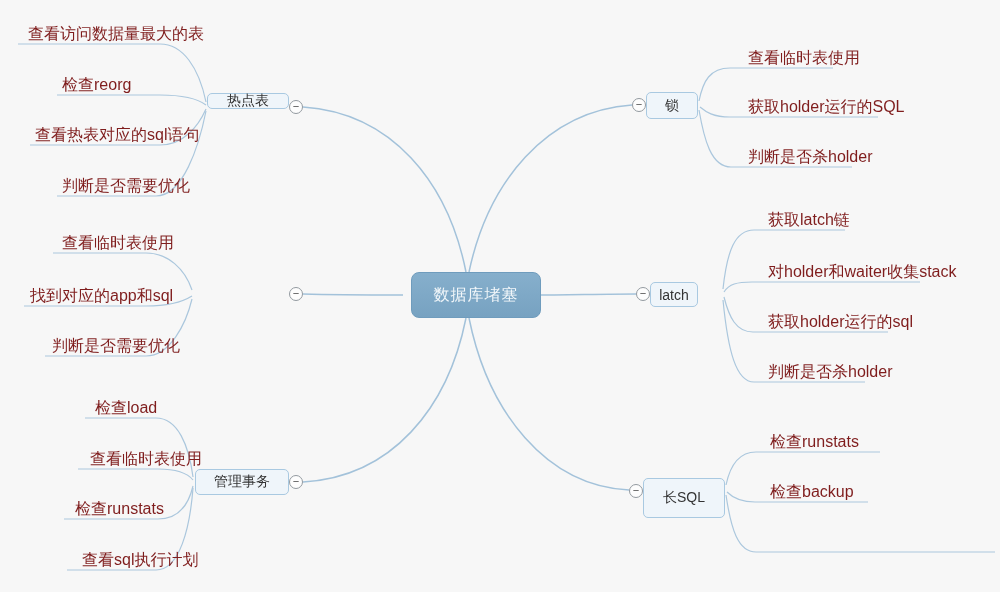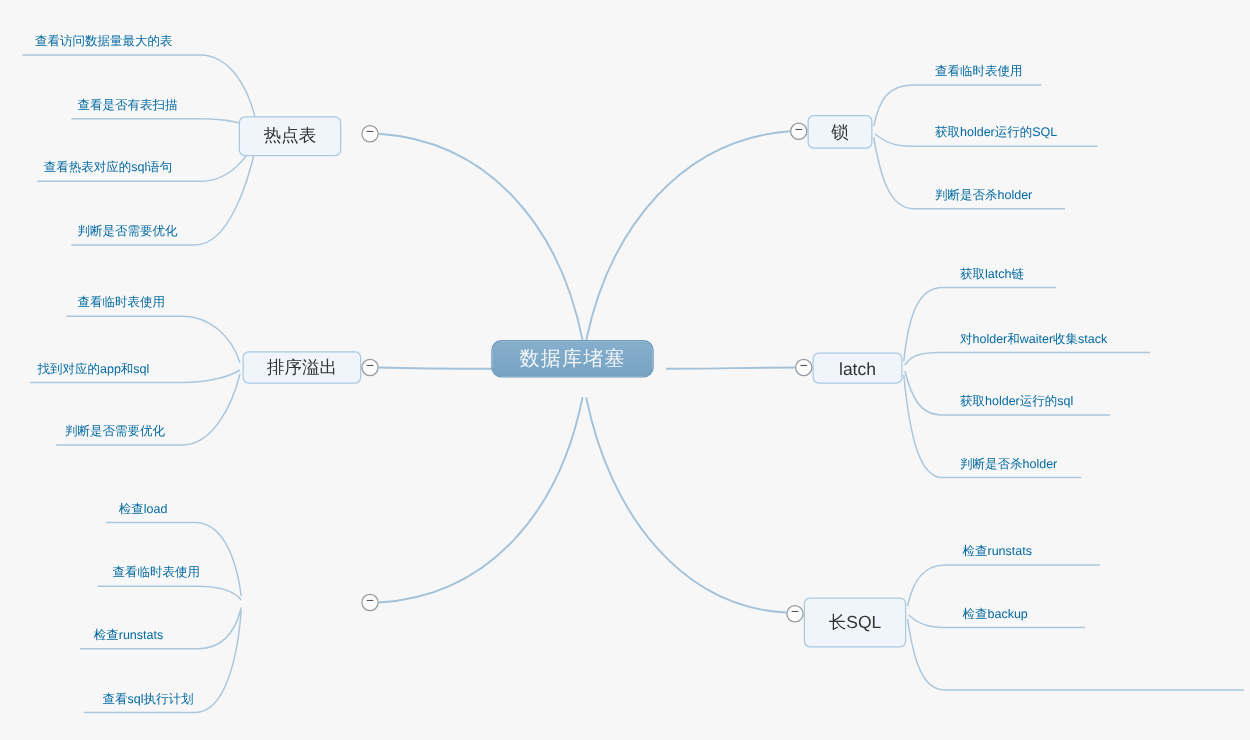--- a/index.html
+++ b/index.html
@@ -34,22 +34,22 @@
     background:#eff5fa;
     border:1px solid #a9c9e1;
     border-radius:5px;
     color:#333;
     font-size:14px;
     box-sizing:border-box;
     white-space:nowrap;
   }
   .leaf{
     position:absolute;
-    color:#0369a1;
-    font-size:10px;
+    color:#7f1d1d;
+    font-size:16px;
     line-height:14px;
     white-space:nowrap;
   }
   .collapse{
     position:absolute;
     width:14px;height:14px;
     border:1px solid #939aa0;
     border-radius:50%;
     background:#fdfdfd;
     box-sizing:border-box;
@@ -108,37 +108,37 @@
       <path class="leaf-line" d="M 723 300 C 728 351 736 382 754 382 H 865"></path>
     </g>
 
     <g>
       <path class="leaf-line" d="M 726 485 C 730 466 738 452 756 452 H 880"></path>
       <path class="leaf-line" d="M 727 492 C 732 497 740 502 755 502 H 868"></path>
       <path class="leaf-line" d="M 726 495 C 731 529 738 552 756 552 H 995"></path>
     </g>
   </svg>
 
-  <div class="root-topic" style="left:393px;top:272px;width:130px;height:30px">数据库堵塞</div>
+  <div class="root-topic" style="left:411px;top:272px;width:130px;height:46px">数据库堵塞</div>
 
-  <div class="topic" style="left:191px;top:93px;width:82px;height:32px">热点表</div>
-  <div class="topic" style="left:194px;top:281px;width:95px;height:26px">排序溢出</div>
+  <div class="topic" style="left:207px;top:93px;width:82px;height:16px">热点表</div>
+  <div class="topic" style="left:195px;top:469px;width:94px;height:26px">管理事务</div>
   <div class="topic" style="left:646px;top:92px;width:52px;height:27px">锁</div>
-  <div class="topic" style="left:650px;top:282px;width:72px;height:25px">latch</div>
+  <div class="topic" style="left:650px;top:282px;width:48px;height:25px">latch</div>
   <div class="topic" style="left:643px;top:478px;width:82px;height:40px">长SQL</div>
 
   <div class="collapse" style="left:289px;top:100px">−</div>
   <div class="collapse" style="left:289px;top:287px">−</div>
   <div class="collapse" style="left:289px;top:475px">−</div>
   <div class="collapse" style="left:632px;top:98px">−</div>
   <div class="collapse" style="left:636px;top:287px">−</div>
   <div class="collapse" style="left:629px;top:484px">−</div>
 
   <div class="leaf" style="left:28px;top:27px">查看访问数据量最大的表</div>
-  <div class="leaf" style="left:62px;top:78px">查看是否有表扫描</div>
+  <div class="leaf" style="left:62px;top:78px">检查reorg</div>
   <div class="leaf" style="left:35px;top:128px">查看热表对应的sql语句</div>
   <div class="leaf" style="left:62px;top:179px">判断是否需要优化</div>
 
   <div class="leaf" style="left:62px;top:236px">查看临时表使用</div>
   <div class="leaf" style="left:30px;top:289px">找到对应的app和sql</div>
   <div class="leaf" style="left:52px;top:339px">判断是否需要优化</div>
 
   <div class="leaf" style="left:95px;top:401px">检查load</div>
   <div class="leaf" style="left:90px;top:452px">查看临时表使用</div>
   <div class="leaf" style="left:75px;top:502px">检查runstats</div>

